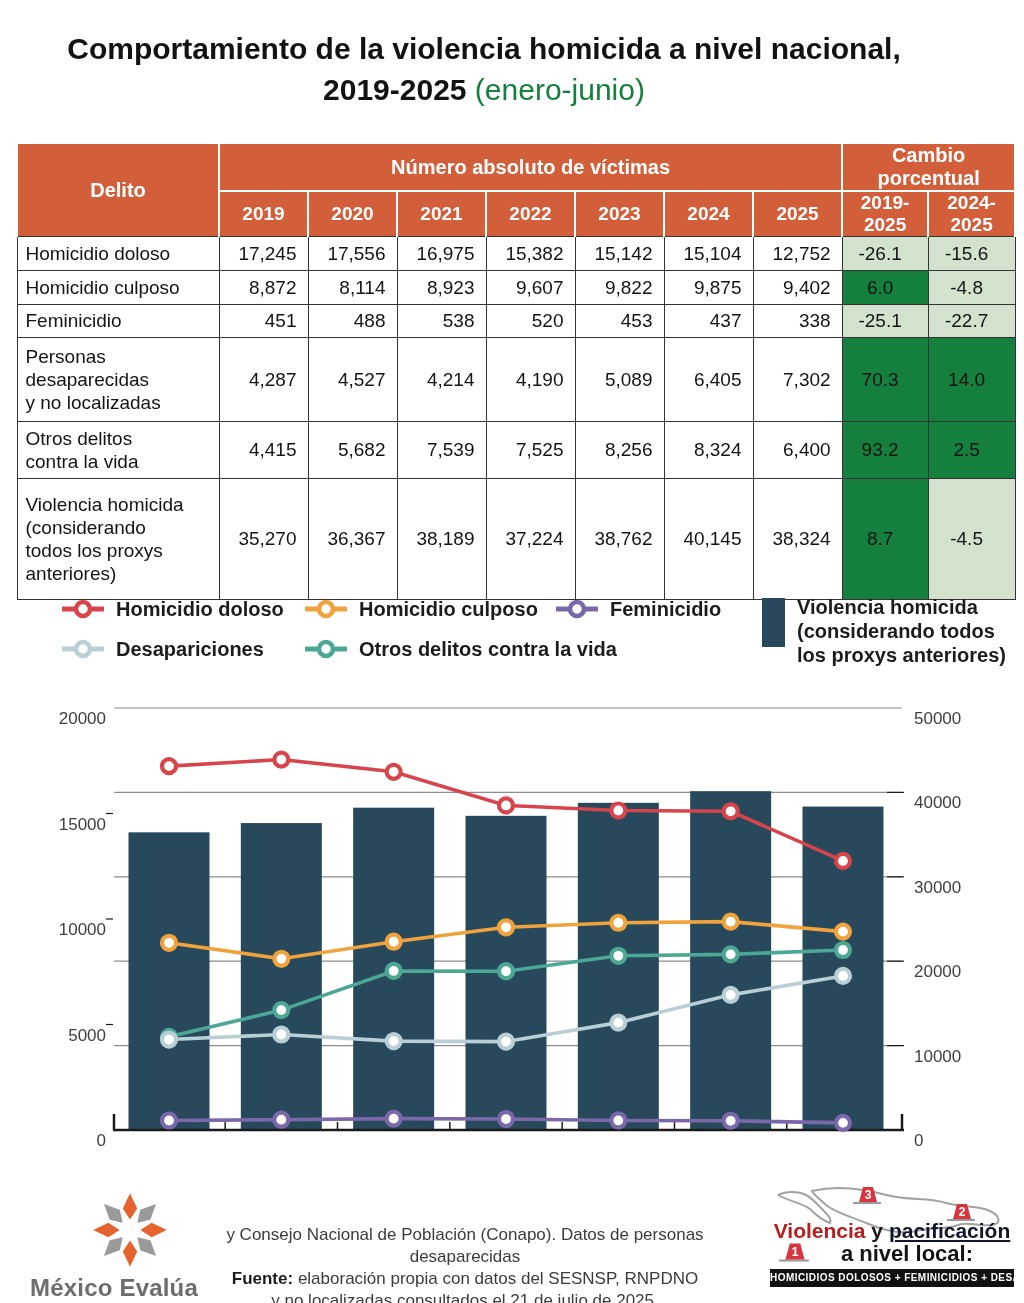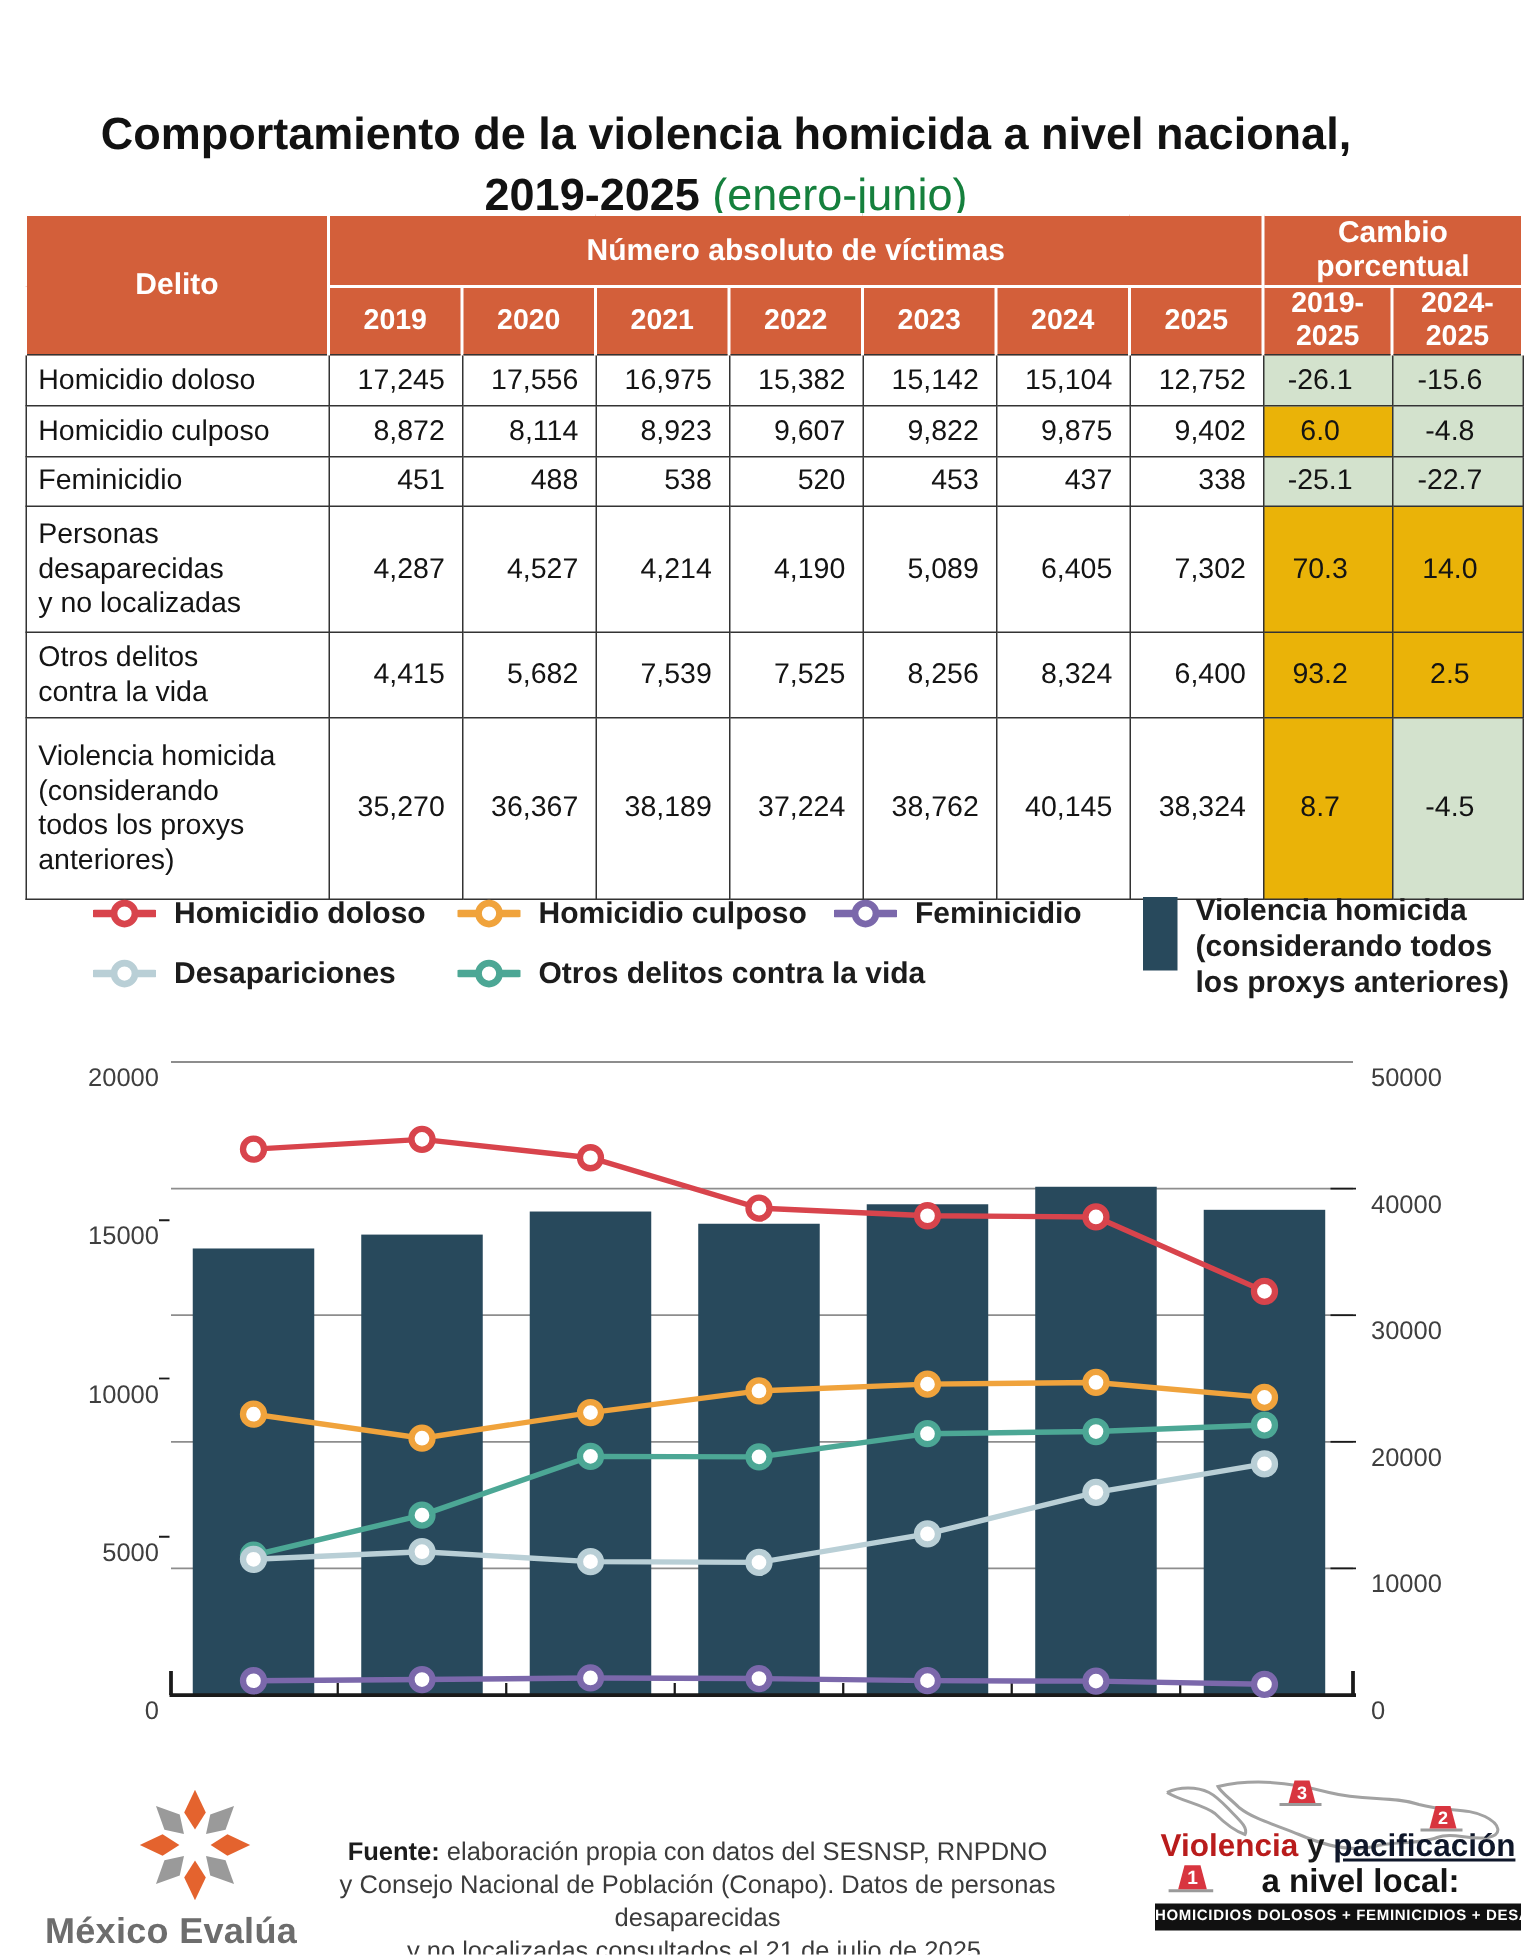--- a/index.html
+++ b/index.html
@@ -1,35 +1,35 @@
 <!DOCTYPE html>
 <html><head>
 <meta charset="utf-8">
 <style>
   * { margin:0; padding:0; box-sizing:border-box; }
   html,body { width:1024px; height:1303px; background:#fff; font-family:"Liberation Sans", sans-serif; color:#111; overflow:hidden; }
   .page { position:relative; width:1024px; height:1303px; background:#fff; }
 
   
-  .title { position:absolute; top:28px; left:0; width:968px; text-align:center; font-size:30px; font-weight:bold; line-height:41px; color:#121212;margin-top:41px; }
+  .title { position:absolute; top:28px; left:0; width:968px; text-align:center; font-size:30px; font-weight:bold; line-height:41px; color:#121212; }
   .title .light { font-weight:normal; color:#15803d; }
 
   
   .tablewrap { position:absolute; left:16px; top:142px; width:998px; }
   table { border-collapse:collapse; width:998px; table-layout:fixed; }
   th { background:#d35f3a; color:#fff; font-weight:bold; border:2px solid #fff; }
   th.span-head { font-size:20px; }
   th.year-cell, th.period-cell { font-size:19px; border-bottom:1px solid #333; }
   th.delito-head { font-size:20px; border-bottom:1px solid #333; }
   td { border:1px solid #333; font-size:19px; color:#141414; background:#fff; vertical-align:middle; }
   td.delito { text-align:left; padding:4px 10px 4px 8px; white-space:pre-line; line-height:1.22; }
   td.num { text-align:right; padding:4px 11px 4px 2px; }
   td.chg { text-align:center; padding:4px 12px 4px 2px; }
   td.tone-good { background:#d3e2cd; }
-  td.tone-bad { background:#eab308;margin-left:12px; }
+  td.tone-bad { background:#15803d;margin-left:12px; }
 
   
   .legend-item { position:absolute; display:flex; align-items:center; height:24px; }
   .legend-item svg { display:block; }
   .legend-label { font-size:20px; font-weight:bold; color:#1c1c1c; margin-left:12px; white-space:nowrap; }
   .legend-bar-swatch { position:absolute; left:762px; top:598px; width:23px; height:49px; }
   .legend-bar-text { position:absolute; left:797px; top:595px; width:222px; font-size:20px; font-weight:bold; color:#1c1c1c; line-height:24px; white-space:pre-line; }
 
   
   #chart-svg { position:absolute; left:0; top:690px; }
@@ -306,22 +306,22 @@
         <polygon points="9.19238815542512,9.192388155425117 25.45584412271571,12.727922061357852 32.526911934581186,32.526911934581186 12.727922061357857,25.45584412271571" fill="#9a9a9a"></polygon>
         <polygon points="7.960204194457795e-16,13 9.000000000000002,27 2.8166876380389124e-15,46 -8.999999999999998,27" fill="#e4632e"></polygon>
         <polygon points="-9.192388155425117,9.19238815542512 -12.727922061357852,25.45584412271571 -32.526911934581186,32.526911934581186 -25.45584412271571,12.727922061357857" fill="#9a9a9a"></polygon>
         <polygon points="-13,1.592040838891559e-15 -27,9.000000000000004 -46,5.633375276077825e-15 -27,-8.999999999999996" fill="#e4632e"></polygon>
         <polygon points="-9.19238815542512,-9.192388155425117 -25.455844122715714,-12.727922061357852 -32.52691193458119,-32.526911934581186 -12.727922061357862,-25.45584412271571" fill="#9a9a9a"></polygon>
       </svg>
     <div class="brand-name">México Evalúa</div>
   </div>
 
   <div class="source">
+    <div>y Consejo Nacional de Población (Conapo). Datos de personas desaparecidas</div>
     <div><b>Fuente:</b><span> elaboración propia con datos del SESNSP, RNPDNO</span></div>
-    <div>y Consejo Nacional de Población (Conapo). Datos de personas desaparecidas</div>
     <div>y no localizadas consultados el 21 de julio de 2025.</div>
   </div>
 
   <div class="vp-logo">
     <svg class="vp-map" width="248" height="54" viewBox="0 0 248 54">
       <path d="M44,8 C70,2 96,6 118,12 C142,18 160,14 178,20 C196,25 210,22 222,28 C232,33 234,40 224,42 C212,44 200,38 190,42 C178,47 160,44 148,48 C132,52 112,46 98,40 C84,34 68,30 58,22 C52,16 46,12 44,8 Z" fill="none" stroke="#a2a2a2" stroke-width="2"></path>
       <path d="M10,12 C18,8 30,8 38,12 C44,15 48,20 54,26 C60,32 64,36 62,40 C56,38 48,32 42,26 C34,20 20,18 10,12" fill="none" stroke="#a2a2a2" stroke-width="2"></path>
     </svg>
     <svg class="cone" style="left:84px; top:0px" width="32" height="24" viewBox="0 0 32 24">
       <line x1="1" y1="20" x2="29" y2="20" stroke="#9a9a9a" stroke-width="2"></line>

